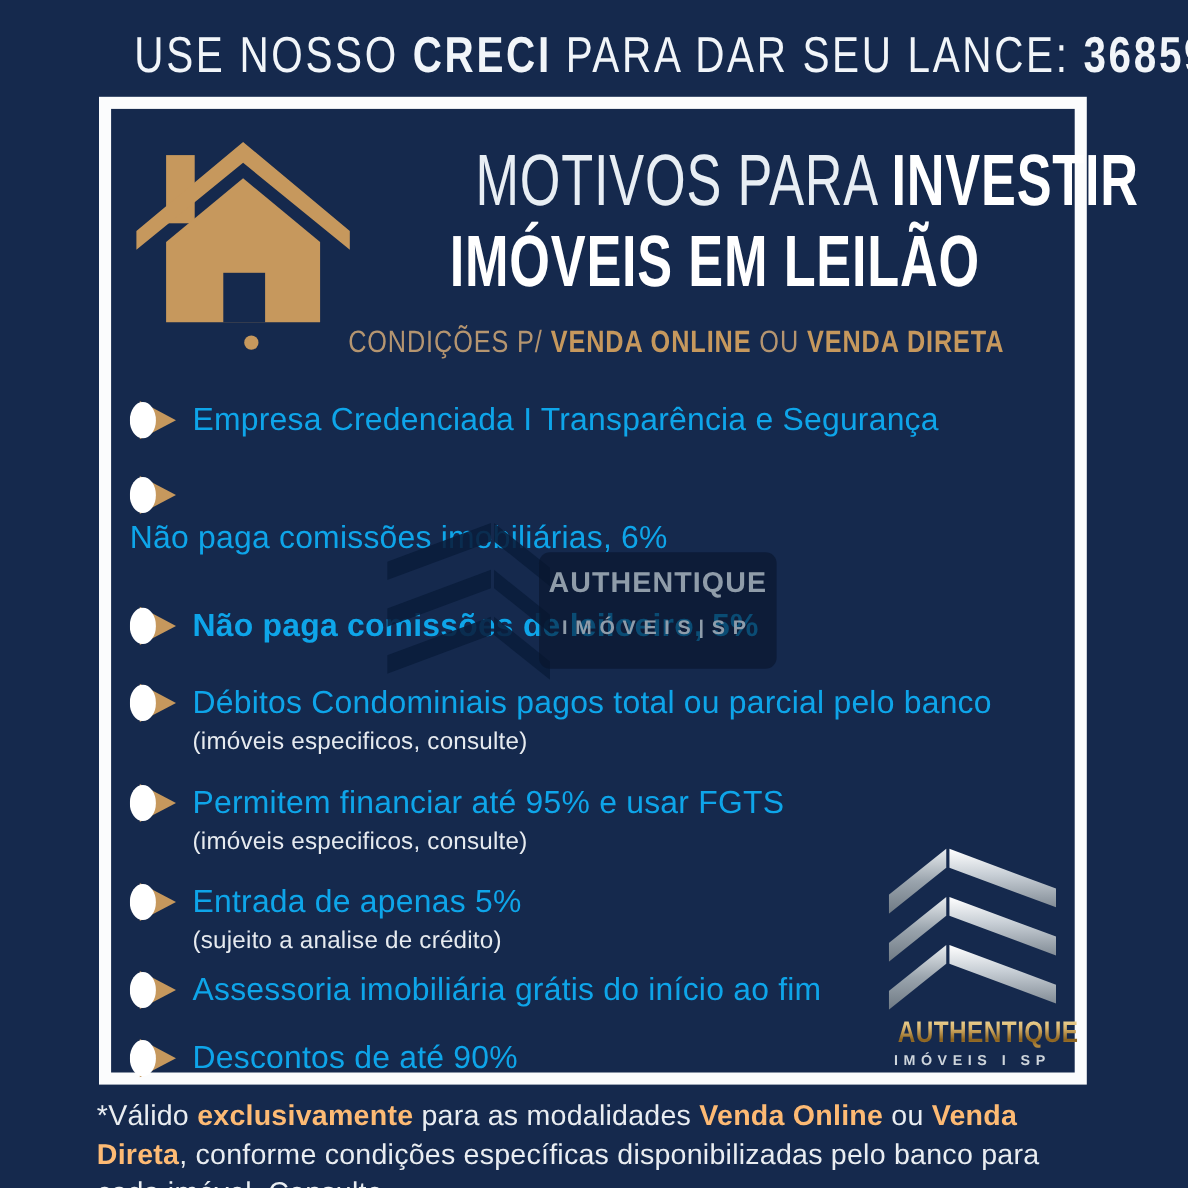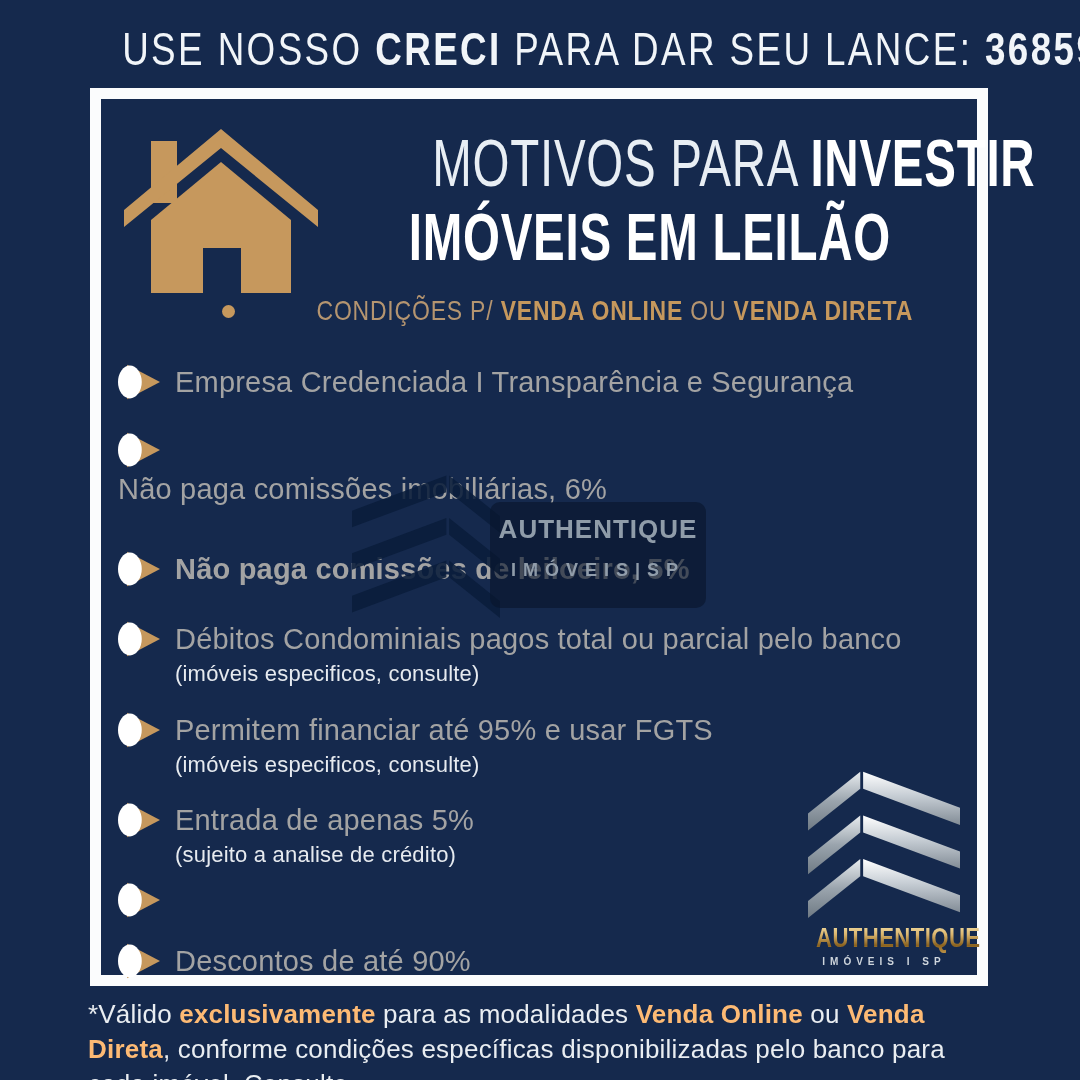--- a/index.html
+++ b/index.html
@@ -46,21 +46,21 @@
   .dot{width:13px;height:13px;border-radius:50%;background:#C6985D;flex:none;}
   .conds .cond{transform:scaleX(0.82);font-size:28px;color:#BD9568;letter-spacing:1px;}
   .conds .cbold{font-weight:700;color:#C6985D;}
   .conds .cthin{font-weight:300;color:#B59570;}
 
   
   .list{position:absolute;left:118px;top:362px;width:830px;z-index:1;}
   .row{display:flex;align-items:flex-start;}
   .arrow{flex:none;margin-top:1px;margin-right:15px;}
   .txt .main{
-    color:#a3a3a3;font-size:29px;line-height:40px;white-space:nowrap;
+    color:#0ea5e9;font-size:29px;line-height:40px;white-space:nowrap;
     letter-spacing:0.2px;
   }
   .txt .note{color:#E6EAEF;font-size:22px;line-height:30px;letter-spacing:0.2px;}
   .txt .note:empty{display:none;}
   .row:nth-child(1){margin-bottom:28px;}
   .row:nth-child(2){margin-bottom:40px;flex-direction:column;}
   .row:nth-child(3){margin-bottom:30px;font-weight:bold;}
   .row:nth-child(4){margin-bottom:21px;}
   .row:nth-child(5){margin-bottom:20px;}
   .row:nth-child(6){margin-bottom:10px;}
@@ -85,21 +85,21 @@
   
   .logo{position:absolute;left:798px;top:764px;width:172px;text-align:center;z-index:2;}
   .logo-chev{display:block;margin:0 auto;}
   .logo-brand{
     margin-top:4px;font-size:27px;font-weight:700;letter-spacing:0.5px;white-space:nowrap;
     display:inline-block;transform:scaleX(0.82);
     background:linear-gradient(180deg,#F3DFA6 5%,#D9B36B 38%,#8A621F 72%,#C49A4E 100%);
     -webkit-background-clip:text;background-clip:text;color:transparent;
   }
   .logo-sub{
-    margin-top:2px;font-size:10px;font-weight:700;letter-spacing:5px;
+    margin-top:2px;font-size:13px;font-weight:700;letter-spacing:5px;
     color:#CED5DC;white-space:nowrap;
   }
 
   
   .footer{
     position:absolute;left:88px;top:997px;width:915px;
     color:#E9EDF1;font-size:26px;line-height:35px;letter-spacing:0.2px;
   }
   .footer b{color:#fdba74;font-weight:700;}
 </style>
@@ -194,20 +194,23 @@
         <div class="main">Entrada de apenas 5%</div>
         <div class="note">(sujeito a analise de crédito)</div>
       </div>
     </div>
 
     <div class="row">
       <svg class="arrow" width="42" height="38" viewBox="0 0 46 38">
         <polygon points="10,0 46,19 10,38" fill="#C6985D"></polygon>
           <ellipse cx="13" cy="19" rx="13" ry="18" fill="#FFFFFF"></ellipse>
       </svg>
+      <div class="txt">
+          <div class="main">Assessoria imobiliária grátis do início ao fim</div>
+        </div>
     </div>
 
     <div class="row">
       <svg class="arrow" width="42" height="38" viewBox="0 0 46 38">
         <polygon points="10,0 46,19 10,38" fill="#C6985D"></polygon>
           <ellipse cx="13" cy="19" rx="13" ry="18" fill="#FFFFFF"></ellipse>
       </svg>
       <div class="txt">
           <div class="main">Descontos de até 90%</div>
         </div>

